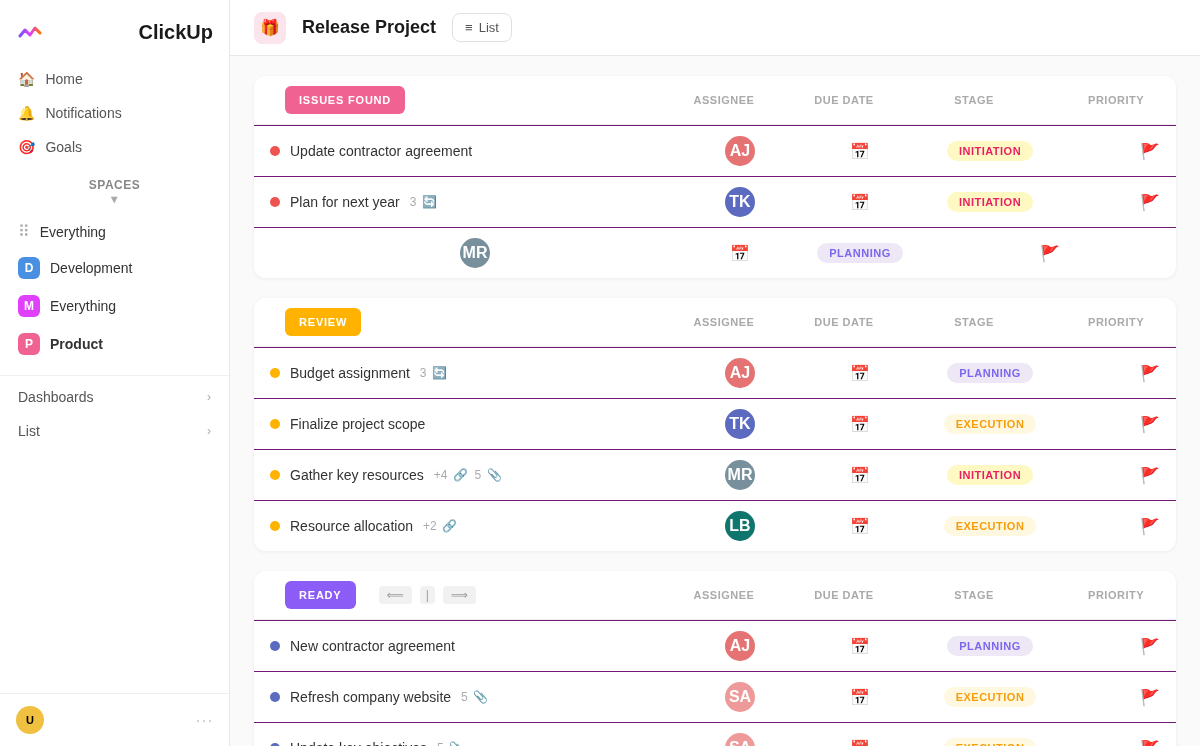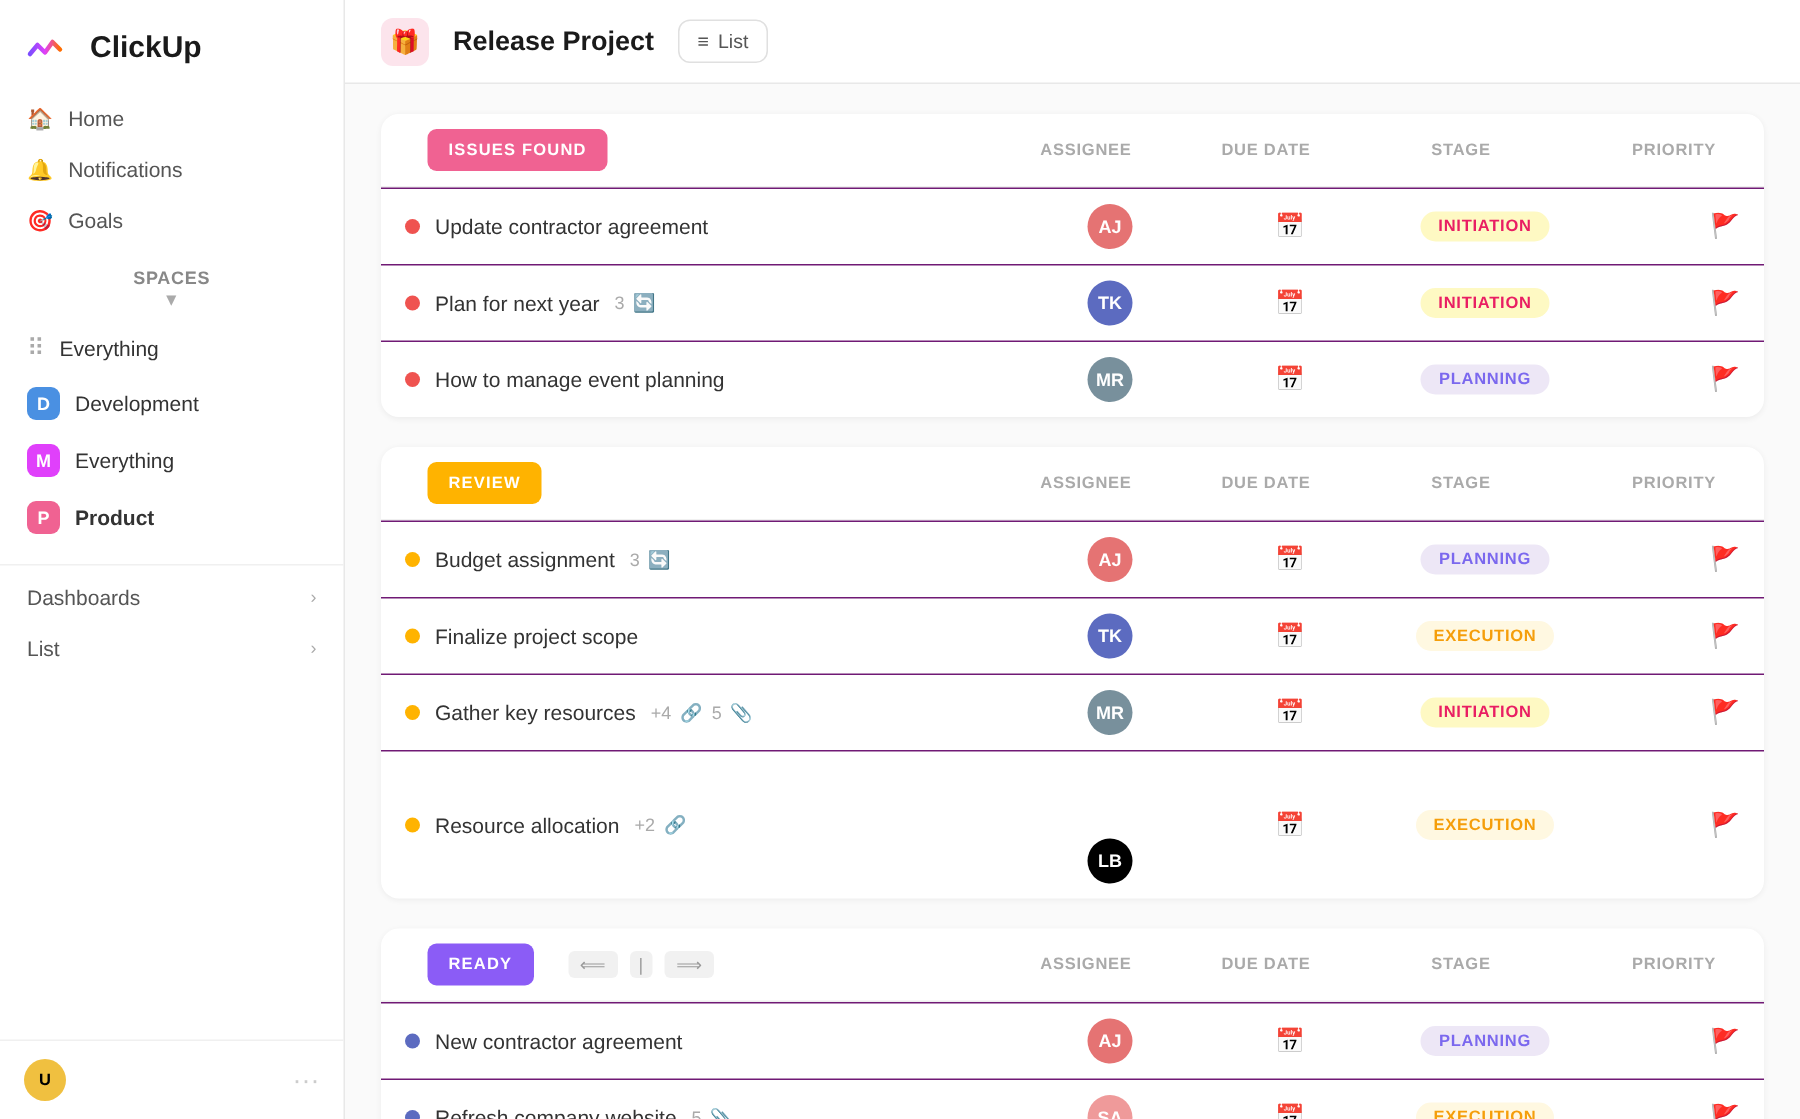--- a/index.html
+++ b/index.html
@@ -1,20 +1,20 @@
 <!DOCTYPE html>
 <html><head>
   <meta charset="utf-8">
   <style>
     * { box-sizing: border-box; margin: 0; padding: 0; }
     body { font-family: -apple-system, BlinkMacSystemFont, 'Segoe UI', sans-serif; background: #f5f5f5; display: flex; height: 746px; overflow: hidden; }
 
     
     .sidebar { width: 230px; background: #fff; border-right: 1px solid #e8e8e8; display: flex; flex-direction: column; padding: 0; flex-shrink: 0; }
-    .sidebar-logo { display: flex; align-items: center; gap: 16px; padding: 18px 16px 12px; }
+    .sidebar-logo { display: flex; align-items: center; gap: 16px; padding: 18px 16px 12px; justify-content: space-between; }
     .logo-icon { width: 28px; height: 28px; }
     .logo-text { font-size: 20px; font-weight: 700; color: #1a1a1a; }
     .sidebar-nav { padding: 4px 8px; }
     .nav-item { display: flex; align-items: center; gap: 10px; padding: 9px 10px; border-radius: 8px; cursor: pointer; color: #555; font-size: 14px; }
     .spaces-header { display: flex; align-items: center; justify-content: space-between; padding: 10px 18px 4px; color: #888; font-size: 12px; font-weight: 600; text-transform: uppercase; letter-spacing: 0.5px; flex-direction: column; }
     .spaces-section { padding: 4px 8px; }
     .space-item { display: flex; align-items: center; gap: 10px; padding: 8px 10px; border-radius: 8px; cursor: pointer; font-size: 14px; color: #333; }
     .space-dot { width: 22px; height: 22px; border-radius: 6px; display: flex; align-items: center; justify-content: center; color: #fff; font-weight: 700; font-size: 12px; flex-shrink: 0; }
     .space-item-all { display: flex; align-items: center; gap: 10px; padding: 8px 10px; border-radius: 8px; cursor: pointer; font-size: 14px; color: #333; }
     .sidebar-bottom { padding: 4px 8px; margin-top: 8px; border-top: 1px solid #f0f0f0; }
@@ -47,21 +47,21 @@
     .col-header { font-size: 11px; font-weight: 600; color: #aaa; text-transform: uppercase; letter-spacing: 0.5px; }
 
     .task-row { display: grid; grid-template-columns: 1fr 120px 120px 140px 100px; align-items: center; padding: 10px 16px; border-top: 1px solid #701a75; }
     .task-name { display: flex; align-items: center; gap: 10px; font-size: 14px; color: #333; }
     .task-dot { width: 10px; height: 10px; border-radius: 50%; flex-shrink: 0; }
     .dot-red { background: #ef5350; }
     .dot-yellow { background: #ffb300; }
     .dot-blue { background: #5c6bc0; }
     .task-meta { display: flex; align-items: center; gap: 6px; font-size: 12px; color: #aaa; }
     .task-assignee { display: flex; justify-content: center; }
-    .avatar { width: 30px; height: 30px; border-radius: 50%; overflow: hidden; display: flex; align-items: center; justify-content: center; font-size: 12px; font-weight: 600; color: #fff; }
+    .avatar { width: 30px; height: 30px; border-radius: 50%; overflow: hidden; display: flex; align-items: center; justify-content: center; font-size: 16px; font-weight: 600; color: #fff; }
     .task-date { display: flex; justify-content: center; color: #ccc; }
     .task-stage { display: flex; justify-content: center; }
     .stage-badge { padding: 4px 12px; border-radius: 20px; font-size: 11px; font-weight: 700; letter-spacing: 0.5px; }
     .stage-initiation { background: #fef9c3; color: #e91e63; }
     .stage-planning { background: #ede7f6; color: #7b68ee; }
     .stage-execution { background: #fff8e1; color: #f59e0b; }
     .task-priority { display: flex; justify-content: flex-end; }
 
     
     .content::-webkit-scrollbar { width: 6px; }
@@ -205,24 +205,20 @@
             <span>📅</span>
           </div>
         <div class="task-stage">
           <span class="stage-badge stage-initiation">INITIATION</span>
         </div>
         <div class="task-priority">
             <span>🚩</span>
           </div>
       </div>
       <div class="task-row">
-        <div class="task-name">
-          <span class="task-dot dot-red"></span>
-          <span>How to manage event planning</span>
-        </div>
         <div class="task-assignee">
           <div class="avatar" style="background:#78909c;">MR</div>
         </div>
         <div class="task-date">
             <span>📅</span>
           </div>
         <div class="task-stage">
           <span class="stage-badge stage-planning">PLANNING</span>
         </div>
         <div class="task-priority">
@@ -309,21 +305,21 @@
       <div class="task-row">
         <div class="task-name">
           <span class="task-dot dot-yellow"></span>
           <span>Resource allocation</span>
           <span class="task-meta">
             <span>+2</span>
             <span>🔗</span>
           </span>
         </div>
         <div class="task-assignee">
-          <div class="avatar" style="background:#000000;margin-top:48px;">LB</div>
+          <div class="avatar" style="background:#0f766e;">LB</div>
         </div>
         <div class="task-date">
             <span>📅</span>
           </div>
         <div class="task-stage">
           <span class="stage-badge stage-execution">EXECUTION</span>
         </div>
         <div class="task-priority">
             <span>🚩</span>
           </div>

